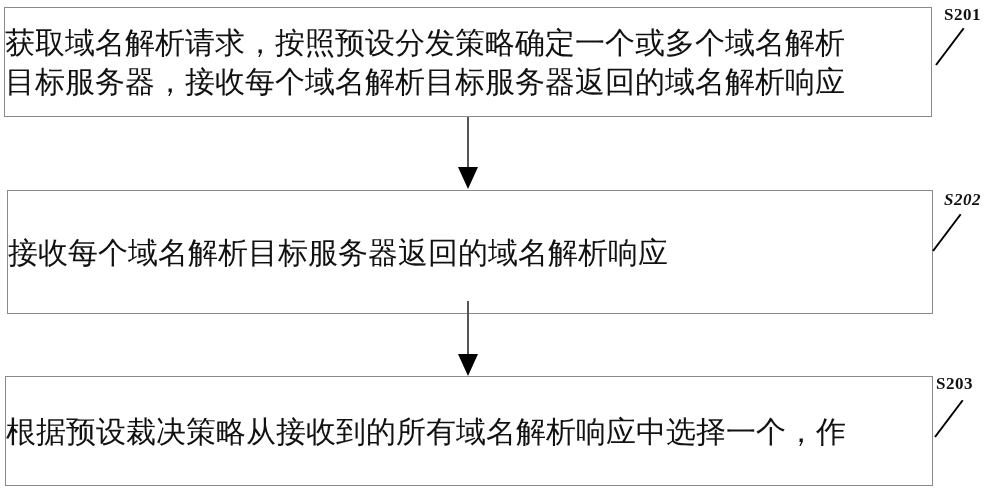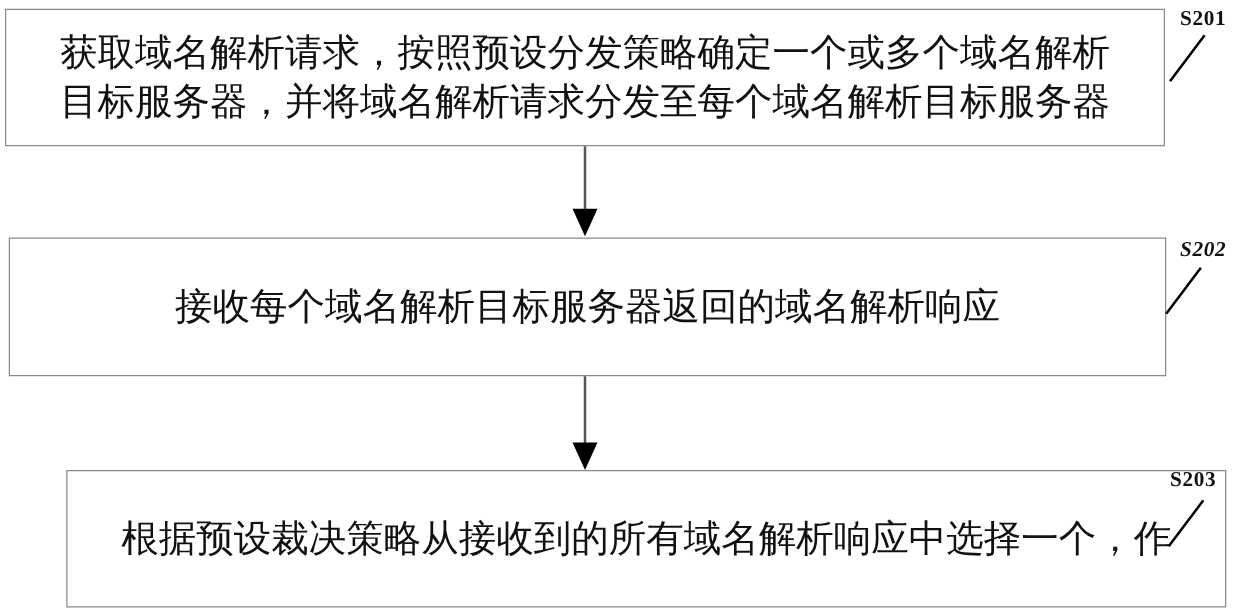--- a/index.html
+++ b/index.html
@@ -16,21 +16,21 @@
     color: var(--text, #111111);
     overflow: hidden;
   }
   .flow-box {
     position: absolute;
     border: 1px solid var(--border, #8a8a8a);
     background: var(--background, #ffffff);
     display: flex;
     flex-direction: column;
     justify-content: center;
-    align-items: center;
+    align-items: flex-start;
     box-sizing: border-box;
   }
   .flow-box .line {
     font-size: 30px;
     line-height: 39px;
     white-space: nowrap;
     text-align: center;
   }
   .step-label {
     position: absolute;
@@ -55,22 +55,22 @@
   .arrow-head {
     position: absolute;
     width: 0;
     height: 0;
     border-left: 10px solid transparent;
     border-right: 10px solid transparent;
     border-top: 22px solid var(--arrow, #000000);
   }
   
   #box-s201 { left: 4px;  top: 7px;   width: 928px; height: 110px; }
-  #box-s202 { left: 7px;  top: 190px; width: 926px; height: 111px; }
-  #box-s203 { left: 5px;  top: 376px; width: 928px; height: 110px; margin-left: 48px; }
+  #box-s202 { left: 7px;  top: 190px; width: 926px; height: 124px; }
+  #box-s203 { left: 5px;  top: 376px; width: 928px; height: 110px; }
 
   #label-s201 { left: 944px; top: 5px;   }
   #label-s202 { left: 944px; top: 190px; font-style: italic; }
   #label-s203 { left: 936px; top: 374px; }
 
   #slash-s201 { left: 936px; top: 64px;  }
   #slash-s202 { left: 933px; top: 250px; }
   #slash-s203 { left: 935px; top: 436px; }
 
   #shaft-1 { left: 467px; top: 117px; height: 53px; }
@@ -78,21 +78,21 @@
   #shaft-2 { left: 467px; top: 301px; height: 55px; }
   #head-2  { left: 458px; top: 354px; }
 </style>
 </head>
 <body>
 
 <div class="figure">
 
   <div class="flow-box" id="box-s201">
     <div class="line">获取域名解析请求，按照预设分发策略确定一个或多个域名解析</div>
-    <div class="line">目标服务器，并将域名解析请求分发至每个域名解析目标服务器</div>
+    <div class="line">目标服务器，接收每个域名解析目标服务器返回的域名解析响应</div>
   </div>
   <div class="step-label" id="label-s201">S201</div>
   <div class="connector-slash" id="slash-s201"></div>
 
   <div class="arrow-shaft" id="shaft-1"></div>
   <div class="arrow-head" id="head-1"></div>
 
   <div class="flow-box" id="box-s202">
     <div class="line">接收每个域名解析目标服务器返回的域名解析响应</div>
   </div>

